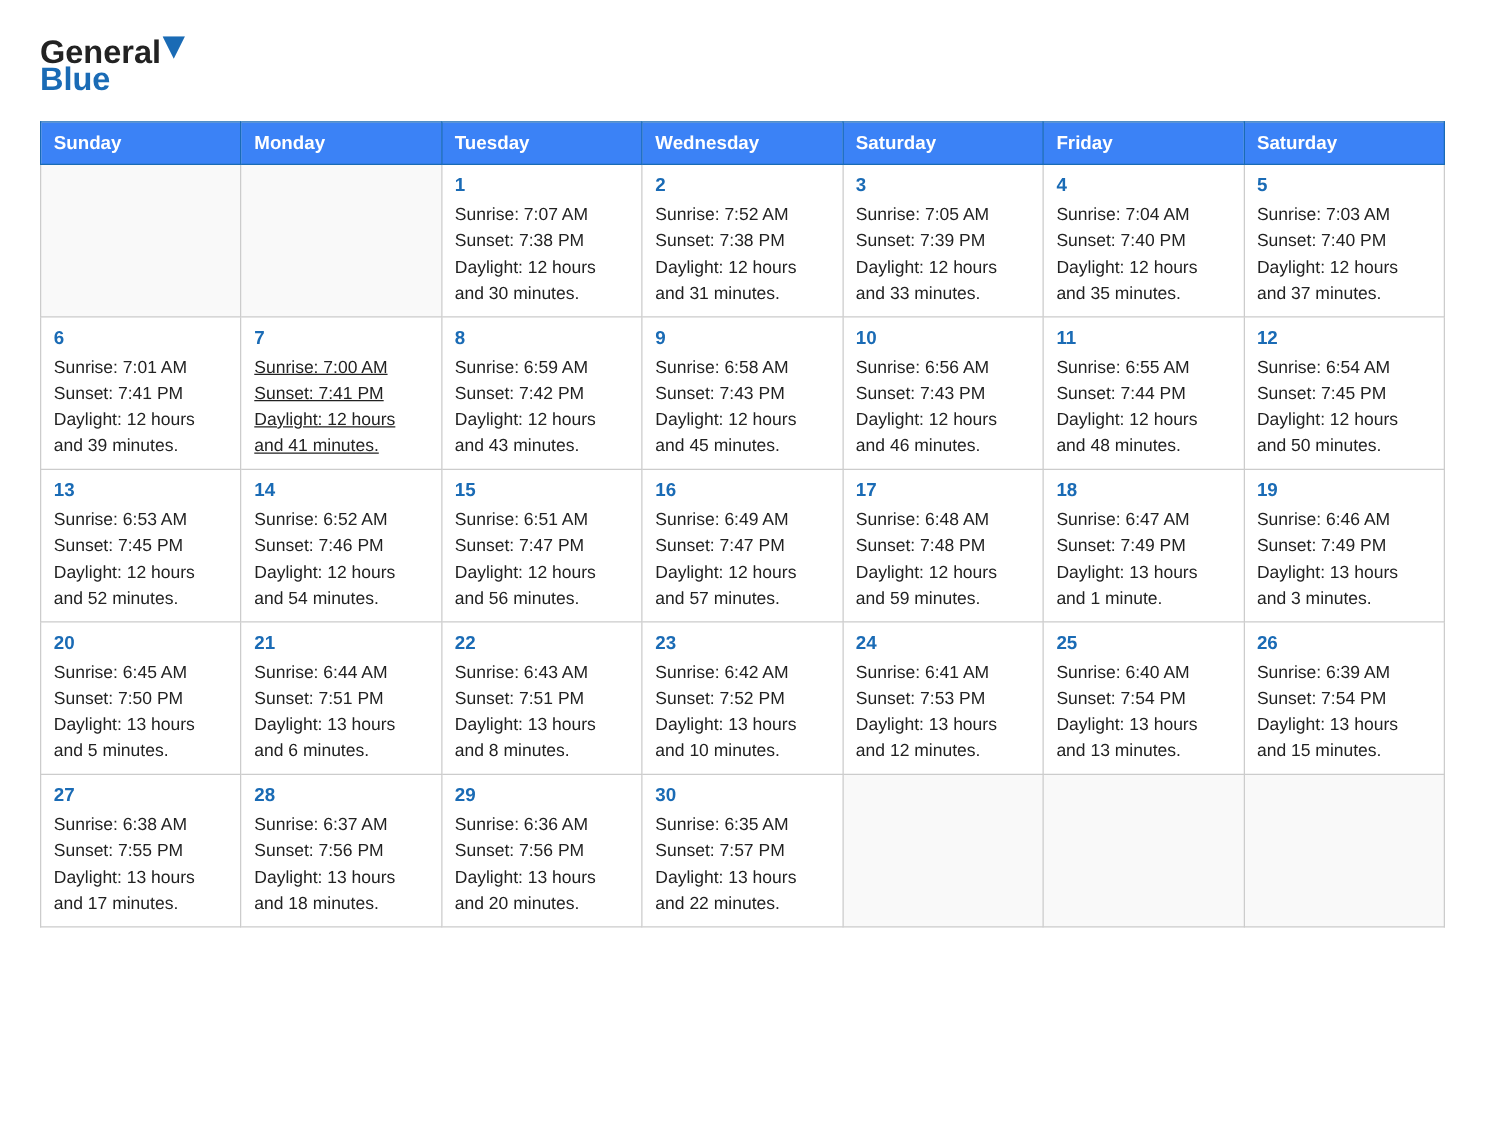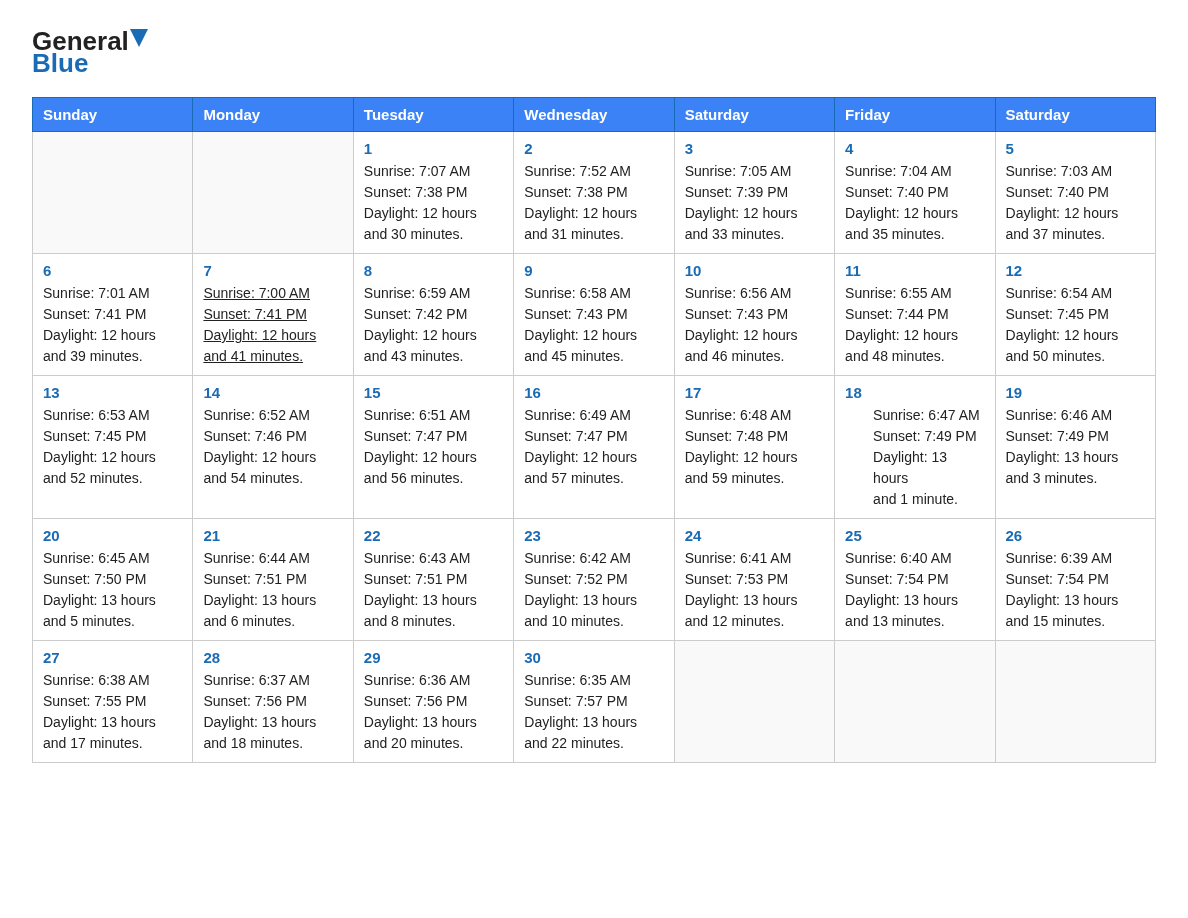--- a/index.html
+++ b/index.html
@@ -240,21 +240,21 @@
         </td>
         <td>
           <span class="day-num">17</span>
           <div class="day-info" style="white-space: pre-line;">Sunrise: 6:48 AM
 Sunset: 7:48 PM
 Daylight: 12 hours
 and 59 minutes.</div>
         </td>
         <td>
           <span class="day-num">18</span>
-          <div class="day-info" style="white-space: pre-line; margin-left: 28px;">Sunrise: 6:47 AM
+          <div class="day-info" style="white-space: pre-line;">Sunrise: 6:47 AM
 Sunset: 7:49 PM
 Daylight: 13 hours
 and 1 minute.</div>
         </td>
         <td>
           <span class="day-num">19</span>
           <div class="day-info" style="white-space: pre-line;">Sunrise: 6:46 AM
 Sunset: 7:49 PM
 Daylight: 13 hours
 and 3 minutes.</div>

